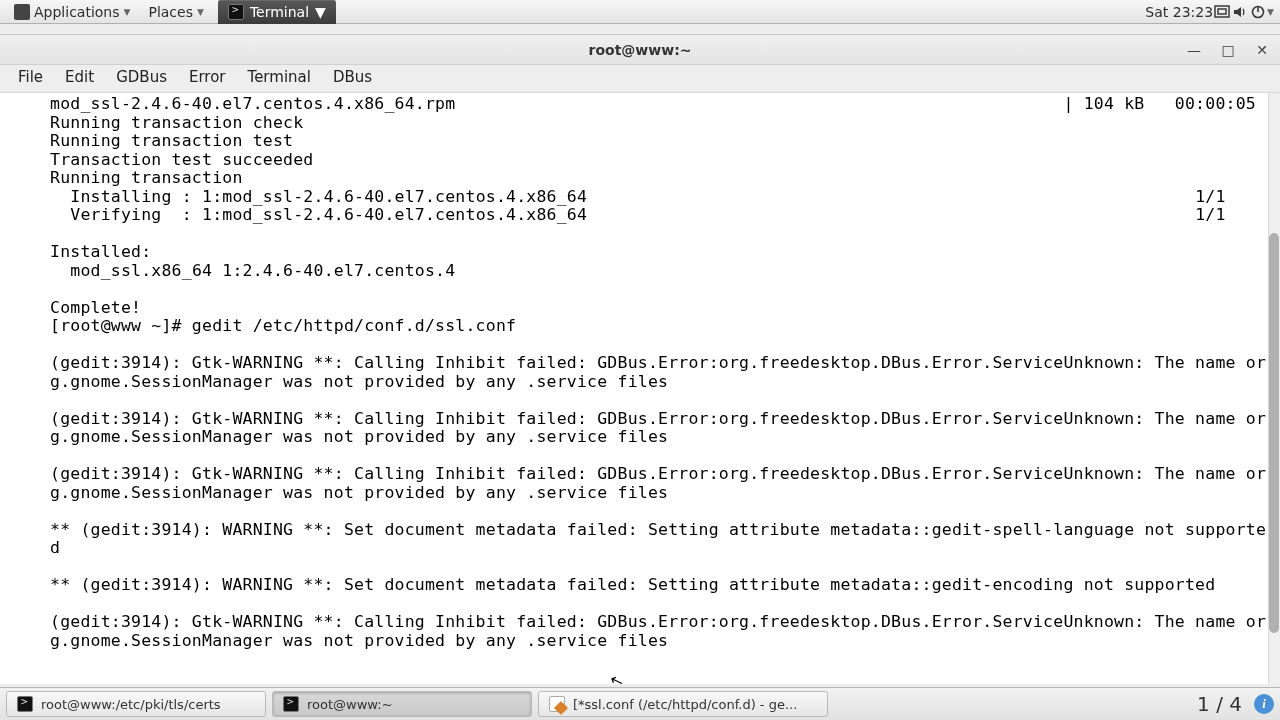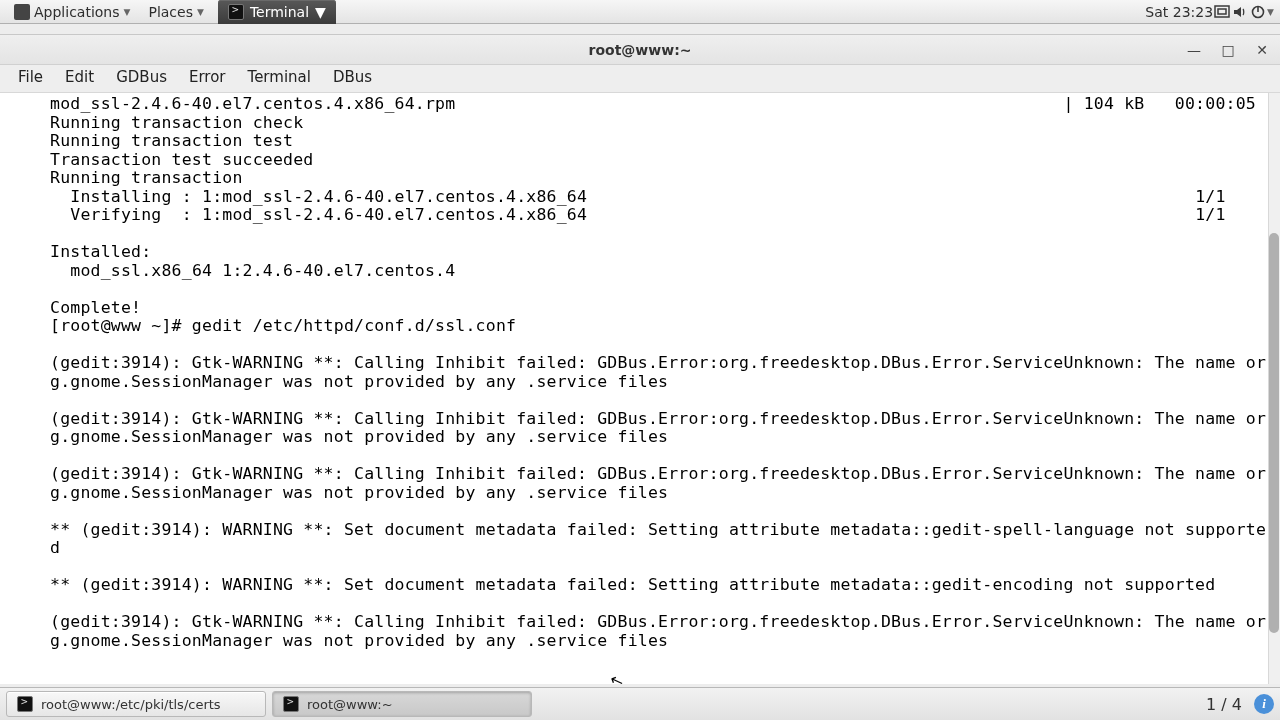--- a/index.html
+++ b/index.html
@@ -38,21 +38,21 @@
 
   
   .taskbar { position:absolute; left:0; right:0; bottom:0; height:18px; background:linear-gradient(#f2f2f2,#e2e2e2); border-top:1px solid #b8b8b8; display:flex; align-items:center; padding:16px 6px; gap:6px; font-size:13px; }
   .task-btn { display:flex; align-items:center; gap:8px; height:26px; padding:0 10px; border:1px solid #b8b8b8; border-radius:3px; background:linear-gradient(#f8f8f8,#e6e6e6); box-shadow:inset 0 1px 0 #fff; min-width:260px; max-width:300px; overflow:hidden; white-space:nowrap; cursor:pointer; color:#333;}
   .task-btn.active { background:linear-gradient(#d8d8d8,#c8c8c8); box-shadow:inset 0 1px 3px rgba(0,0,0,.25); }
   .task-btn .term-mini { width:16px;height:16px;background:#111;border:1px solid #777;border-radius:2px;position:relative;flex-shrink:0;}
   .task-btn .term-mini::after { content:">"; position:absolute; top:-2px; left:3px; color:#ddd; font-size:11px; font-family:monospace; }
   .task-btn .gedit-mini { width:16px;height:16px;background:#fff;border:1px solid #aaa;border-radius:2px;position:relative;flex-shrink:0;}
   .task-btn .gedit-mini::after{content:"";position:absolute;right:-2px;bottom:-2px;width:10px;height:10px;background:#d9822b;border-radius:1px;transform:rotate(45deg);}
   .task-spacer { flex:1; }
-  .ws-indicator { font-size:16px; color:#333; padding:0 6px; }
+  .ws-indicator { font-size:20px; color:#333; padding:0 6px; }
   .info-icon { width:20px;height:20px;border-radius:50%;background:#4a90d9;color:#fff;display:flex;align-items:center;justify-content:center;font-weight:700;font-family:serif;font-style:italic;font-size:13px;cursor:pointer; }
   .cursor-arrow { position:absolute; left:610px; bottom:30px; font-size:16px; color:#000; transform:rotate(-20deg); pointer-events:none; }
 </style>
 </head>
 <body>
 
 <div class="top-panel">
   <div class="panel-left">
     <div class="panel-item">
       <span class="apps-icon"></span>
@@ -145,18 +145,22 @@
 
 <div class="taskbar">
   <div class="task-btn">
     <span class="term-mini"></span>
     <span>root@www:/etc/pki/tls/certs</span>
   </div>
   <div class="task-btn active">
     <span class="term-mini"></span>
     <span>root@www:~</span>
   </div>
+  <div class="task-btn" style="min-width:290px;">
+    <span class="gedit-mini"></span>
+    <span>[*ssl.conf (/etc/httpd/conf.d) - ge...</span>
+  </div>
   <div class="task-spacer"></div>
   <div class="ws-indicator">1 / 4</div>
   <div class="info-icon">i</div>
 </div>
 
 <div class="cursor-arrow">↖</div>
 
 </body></html>

